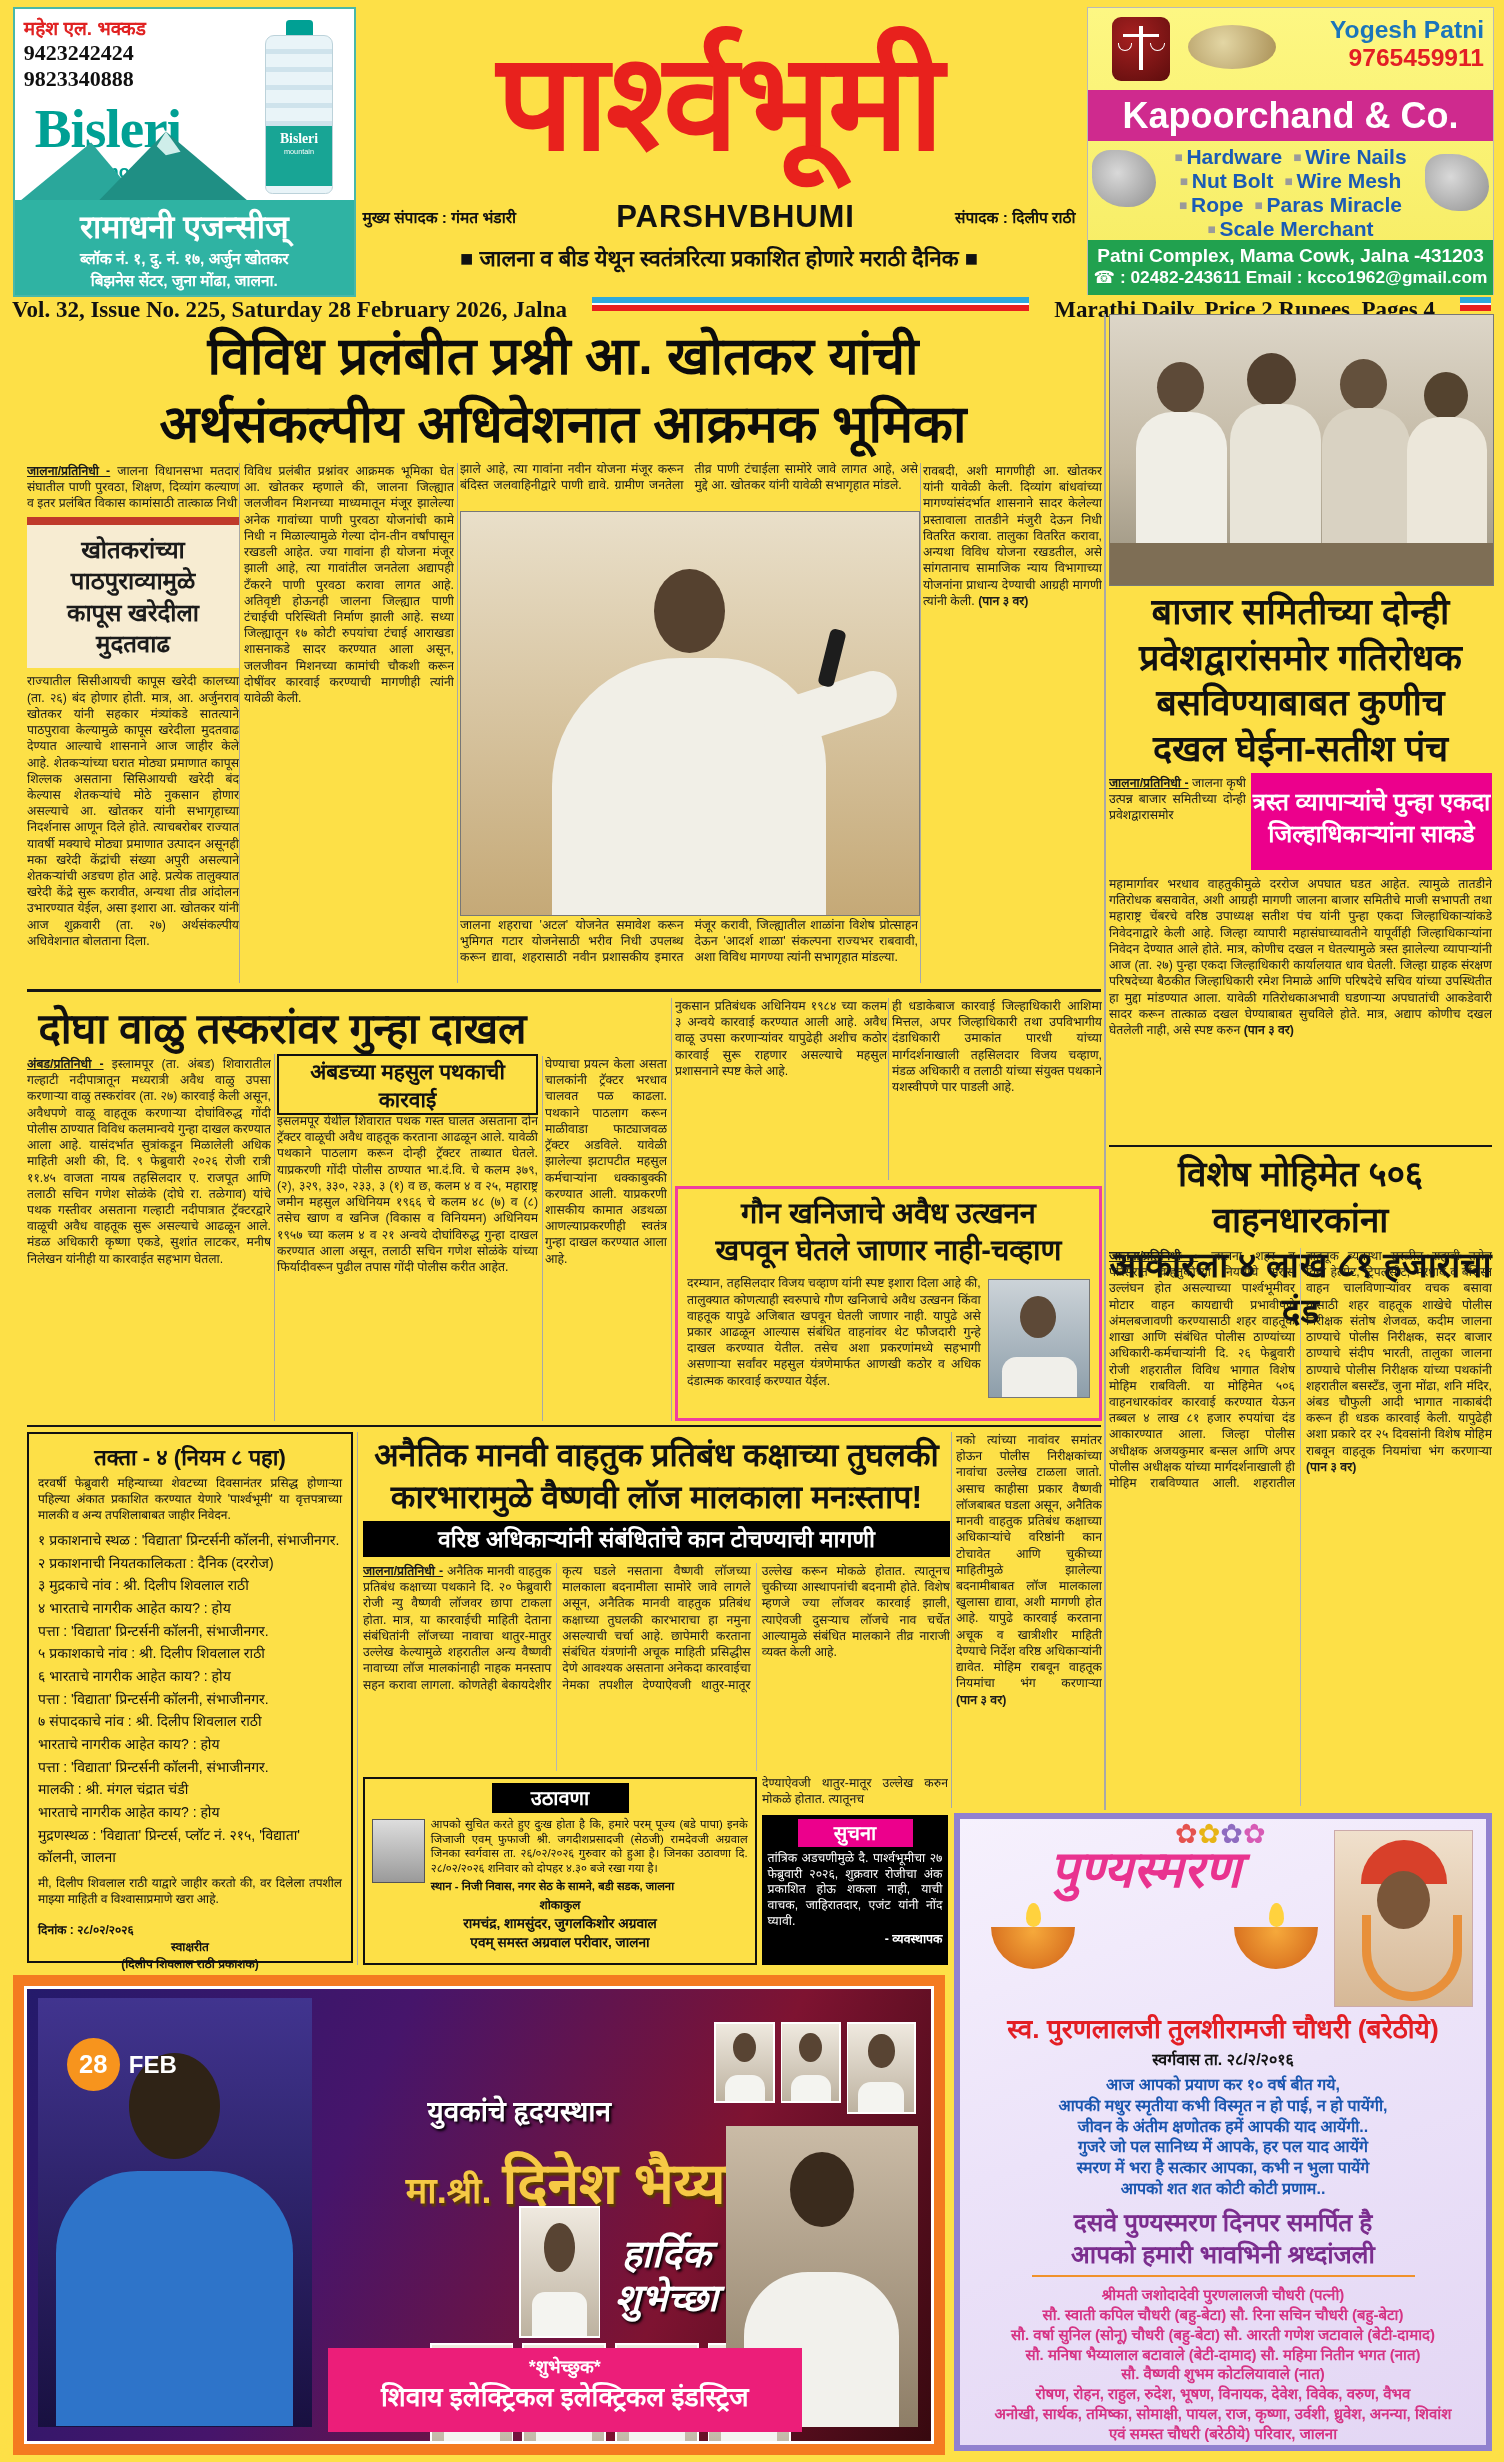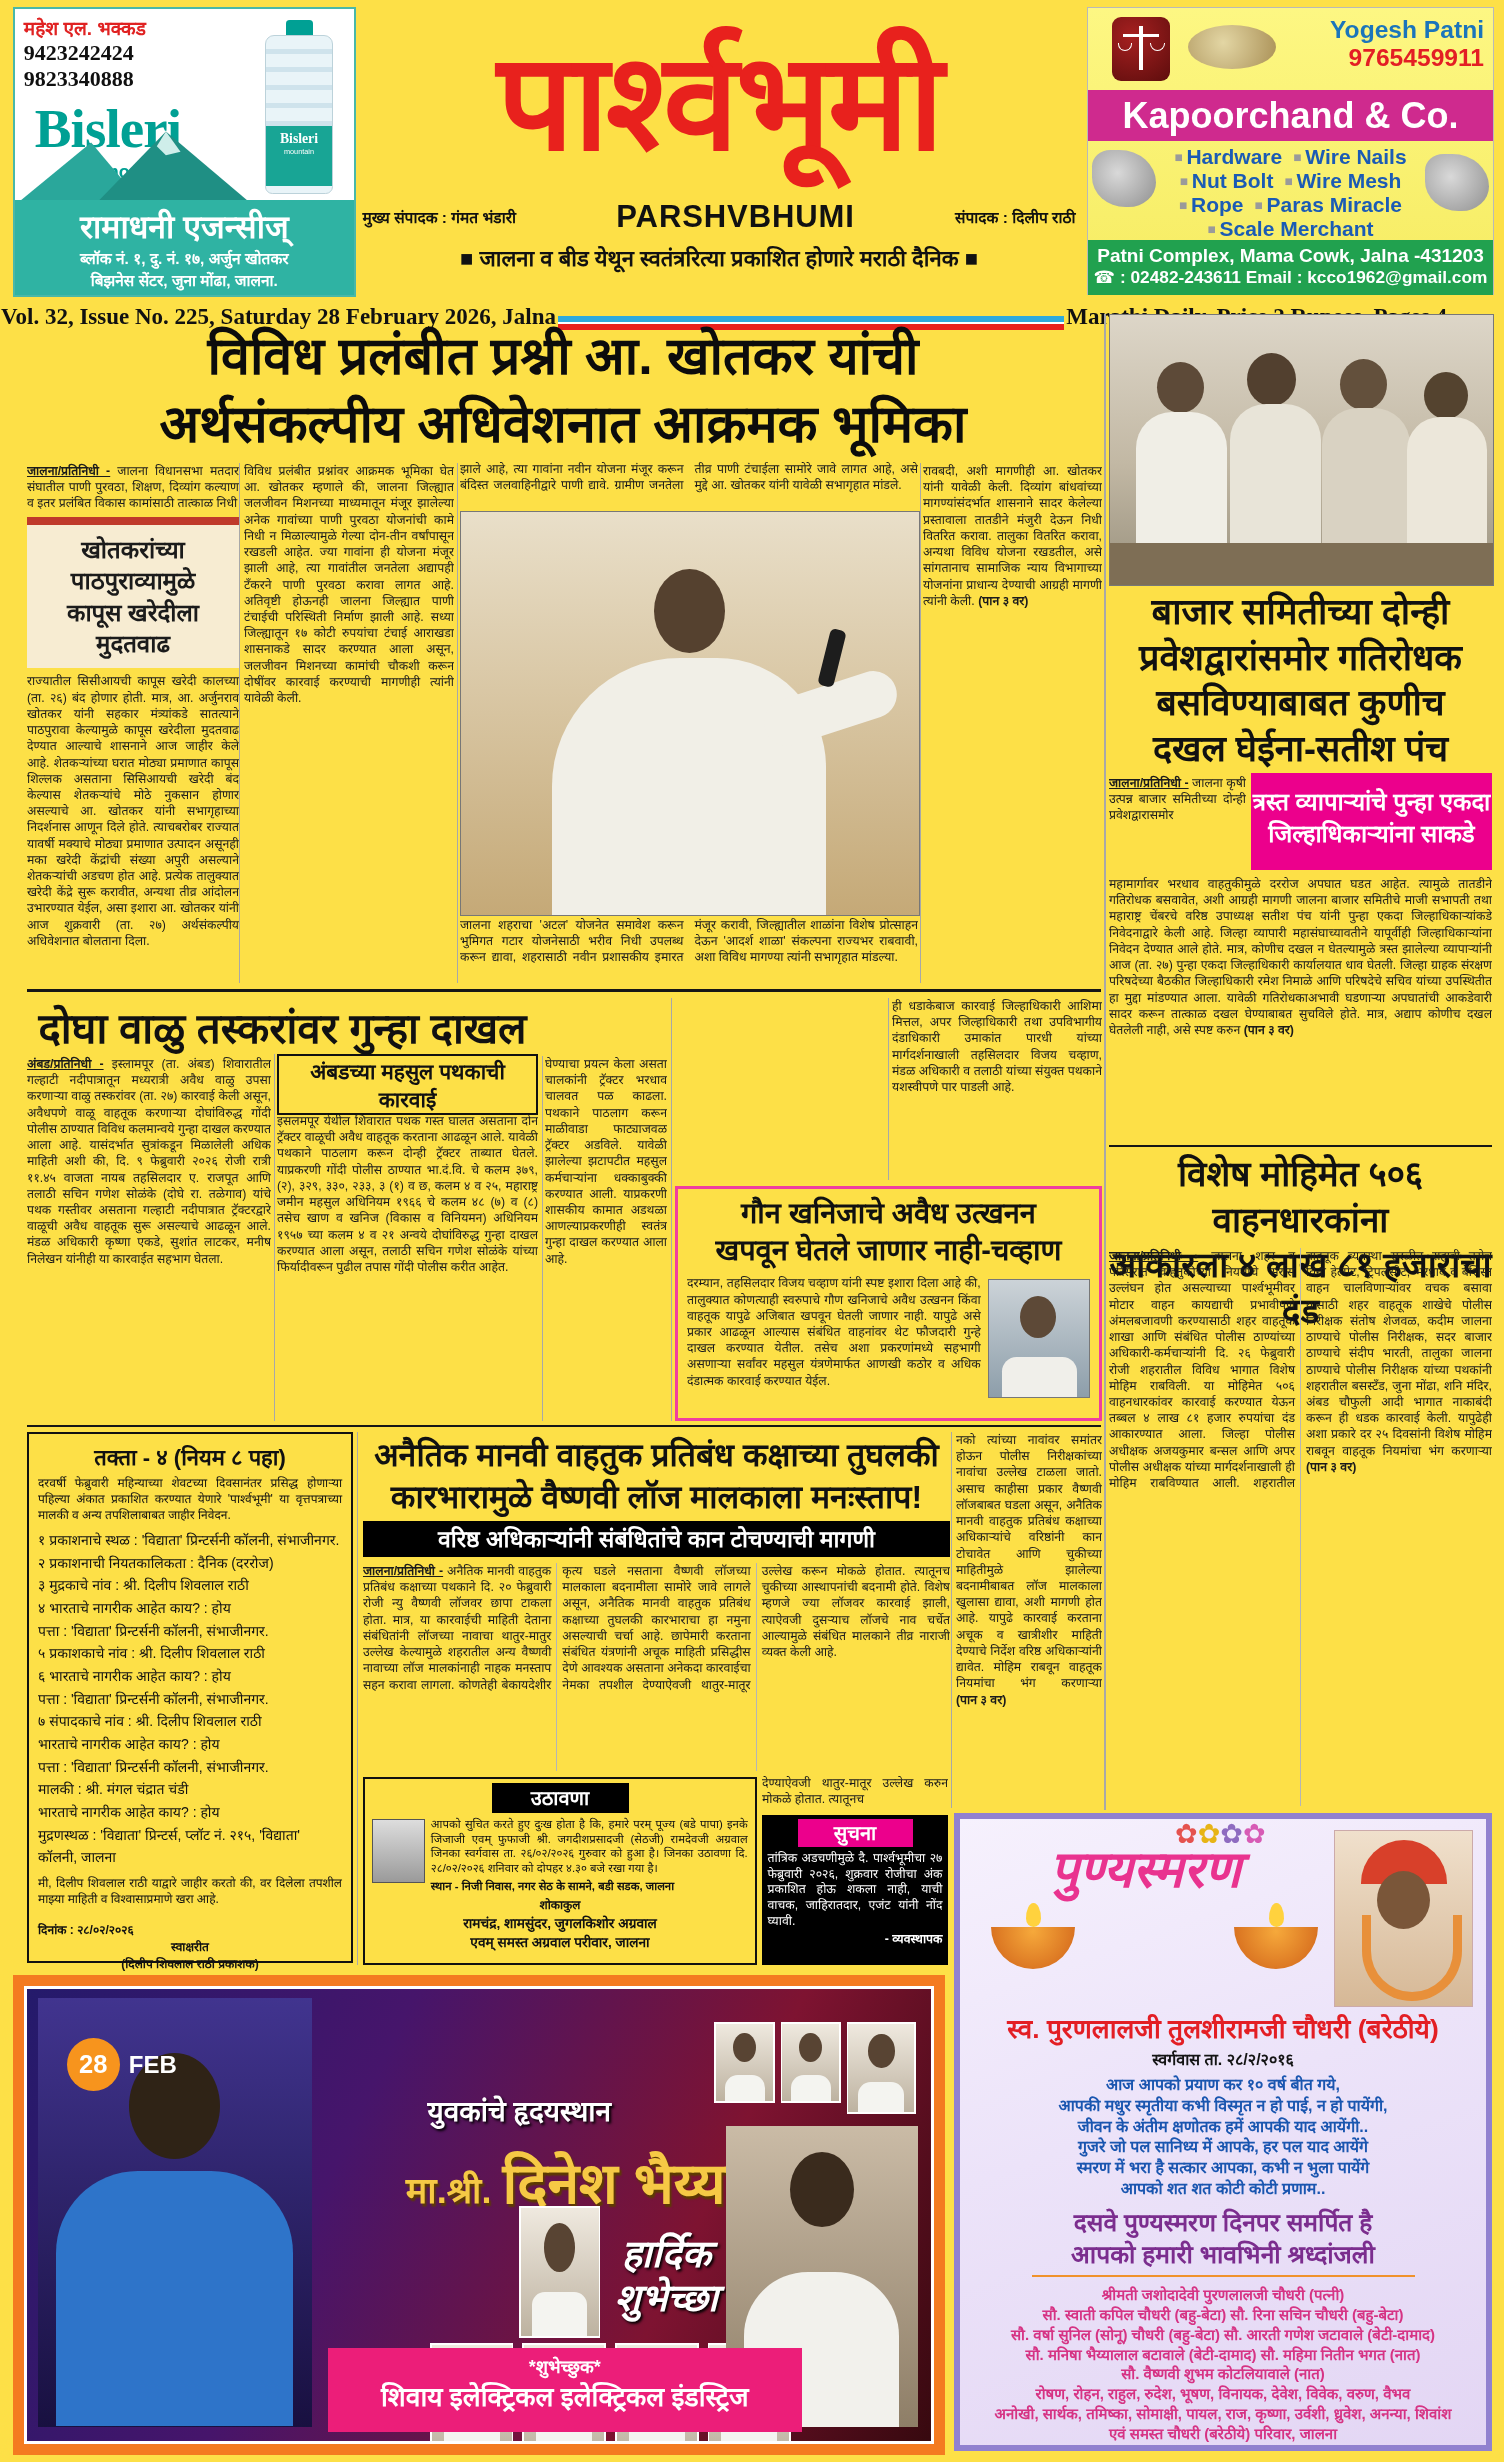--- a/index.html
+++ b/index.html
@@ -54,21 +54,21 @@
   .k-band{height:51px;background:#cf2a8e;color:#fff;display:flex;align-items:center;justify-content:center;font-size:36px;font-weight:800;}
   .k-items{position:relative;height:95px;text-align:center;padding-top:3.6px;}
   .k-item{color:#1b5bb5;font-weight:800;font-size:21px;margin:0 5.5px;}
   .k-item::before{content:"■ ";color:#9a9a9a;font-size:13.7px;vertical-align:1.8px;}
   .k-nails{position:absolute;width:64px;height:57px;background:radial-gradient(circle at 40% 40%,#d9d9d9,#8f8f8f);border-radius:30% 60% 45% 55%;}
   .k-green{height:55px;background:#21a14f;color:#fff;text-align:center;font-weight:bold;}
   .k-green .g1{font-size:19px;padding-top:5.5px;}
   .k-green .g2{font-size:17.3px;}
 
   
-  #dateline{left:1px;top:297px;width:1479px;height:33px;display:flex;align-items:flex-end;gap:2px;}
+  #dateline{left:12px;top:297px;width:1479px;height:33px;display:flex;align-items:flex-start;gap:25px;}
   .d-txt{font-family:"Liberation Serif",serif;font-weight:bold;font-size:23px;white-space:nowrap;}
   .d-lines{flex:1;height:13.7px;background:linear-gradient(180deg,#2eaadc 0 5.5px,#fff 5.5px 8.2px,#e8211d 8.2px 13.7px);}
   .d-lines.short{flex:0 0 31px;}
 
   
   #lead-headline{left:24px;top:323px;width:1078px;height:139px;text-align:center;font-weight:800;font-size:52px;line-height:1.3;color:#0c0c0c;}
   #lead-photo{left:1109px;top:314px;width:383px;height:270px;background:linear-gradient(180deg,#ddd6c8 0%,#c2b8a4 55%,#99917e 100%);}
   .lp-table{position:absolute;left:0;right:0;bottom:0;height:42px;background:#7e6e55;}
   #market-headline{left:1109px;top:589px;width:383px;height:181px;text-align:center;font-weight:800;font-size:36px;line-height:1.27;}
   #market-intro{left:1109px;top:775px;width:137px;height:97px;}
@@ -339,20 +339,21 @@
   <div class="hrule" style="left:27px;top:989px;width:1074px;height:2.7px;"></div>
 
   <div class="abs" id="walu-headline">दोघा वाळु तस्करांवर गुन्हा दाखल</div>
   <div class="abs body-txt" id="walu-c1">
     <span class="lede">अंबड/प्रतिनिधी -</span>
     <span>इस्लामपूर (ता. अंबड) शिवारातील गल्हाटी नदीपात्रातून मध्यरात्री अवैध वाळु उपसा करणाऱ्या वाळु तस्करांवर (ता. २७) कारवाई केली असून, अवैधपणे वाळू वाहतूक करणाऱ्या दोघांविरुद्ध गोंदी पोलीस ठाण्यात विविध कलमान्वये गुन्हा दाखल करण्यात आला आहे. यासंदर्भात सुत्रांकडून मिळालेली अधिक माहिती अशी की, दि. ९ फेब्रुवारी २०२६ रोजी रात्री ११.४५ वाजता नायब तहसिलदार ए. राजपूत आणि तलाठी सचिन गणेश सोळंके (दोघे रा. तळेगाव) यांचे पथक गस्तीवर असताना गल्हाटी नदीपात्रात ट्रॅक्टरद्वारे वाळूची अवैध वाहतूक सुरू असल्याचे आढळून आले. मंडळ अधिकारी कृष्णा एकडे, सुशांत लाटकर, मनीष निलेखन यांनीही या कारवाईत सहभाग घेतला.</span>
   </div>
   <div class="abs" id="ambad-box">अंबडच्या महसुल पथकाची कारवाई</div>
   <div class="abs body-txt" id="walu-c2">इसलमपूर येथील शिवारात पथक गस्त घालत असताना दोन ट्रॅक्टर वाळूची अवैध वाहतूक करताना आढळून आले. यावेळी पथकाने पाठलाग करून दोन्ही ट्रॅक्टर ताब्यात घेतले. याप्रकरणी गोंदी पोलीस ठाण्यात भा.दं.वि. चे कलम ३७९, (२), ३२९, ३३०, २३३, ३ (१) व छ, कलम ४ व २५, महाराष्ट्र जमीन महसुल अधिनियम १९६६ चे कलम ४८ (७) व (८) तसेच खाण व खनिज (विकास व विनियमन) अधिनियम १९५७ च्या कलम ४ व २१ अन्वये दोघांविरुद्ध गुन्हा दाखल करण्यात आला असून, तलाठी सचिन गणेश सोळंके यांच्या फिर्यादीवरून पुढील तपास गोंदी पोलीस करीत आहेत.</div>
   <div class="abs body-txt" id="walu-c3">घेण्याचा प्रयत्न केला असता चालकांनी ट्रॅक्टर भरधाव चालवत पळ काढला. पथकाने पाठलाग करून माळीवाडा फाट्याजवळ ट्रॅक्टर अडविले. यावेळी झालेल्या झटापटीत महसुल कर्मचाऱ्यांना धक्काबुक्की करण्यात आली. याप्रकरणी शासकीय कामात अडथळा आणल्याप्रकरणीही स्वतंत्र गुन्हा दाखल करण्यात आला आहे.</div>
+  <div class="abs body-txt" id="mid2-c1">नुकसान प्रतिबंधक अधिनियम १९८४ च्या कलम ३ अन्वये कारवाई करण्यात आली आहे. अवैध वाळू उपसा करणाऱ्यांवर यापुढेही अशीच कठोर कारवाई सुरू राहणार असल्याचे महसुल प्रशासनाने स्पष्ट केले आहे.</div>
   <div class="abs body-txt" id="mid2-c2">ही धडाकेबाज कारवाई जिल्हाधिकारी आशिमा मित्तल, अपर जिल्हाधिकारी तथा उपविभागीय दंडाधिकारी उमाकांत पारधी यांच्या मार्गदर्शनाखाली तहसिलदार विजय चव्हाण, मंडळ अधिकारी व तलाठी यांच्या संयुक्त पथकाने यशस्वीपणे पार पाडली आहे.</div>
 
   <div class="abs" id="gaun-box">
     <div class="g-h">
       <div>गौन खनिजाचे अवैध उत्खनन</div>
       <div>खपवून घेतले जाणार नाही-चव्हाण</div>
     </div>
     <div class="body-txt" style="margin-top:5.5px;">
       <span class="g-photo"></span>
       <span>दरम्यान, तहसिलदार विजय चव्हाण यांनी स्पष्ट इशारा दिला आहे की, तालुक्यात कोणत्याही स्वरुपाचे गौण खनिजाचे अवैध उत्खनन किंवा वाहतूक यापुढे अजिबात खपवून घेतली जाणार नाही. यापुढे असे प्रकार आढळून आल्यास संबंधित वाहनांवर थेट फौजदारी गुन्हे दाखल करण्यात येतील. तसेच अशा प्रकरणांमध्ये सहभागी असणाऱ्या सर्वांवर महसुल यंत्रणेमार्फत आणखी कठोर व अधिक दंडात्मक कारवाई करण्यात येईल.</span>

